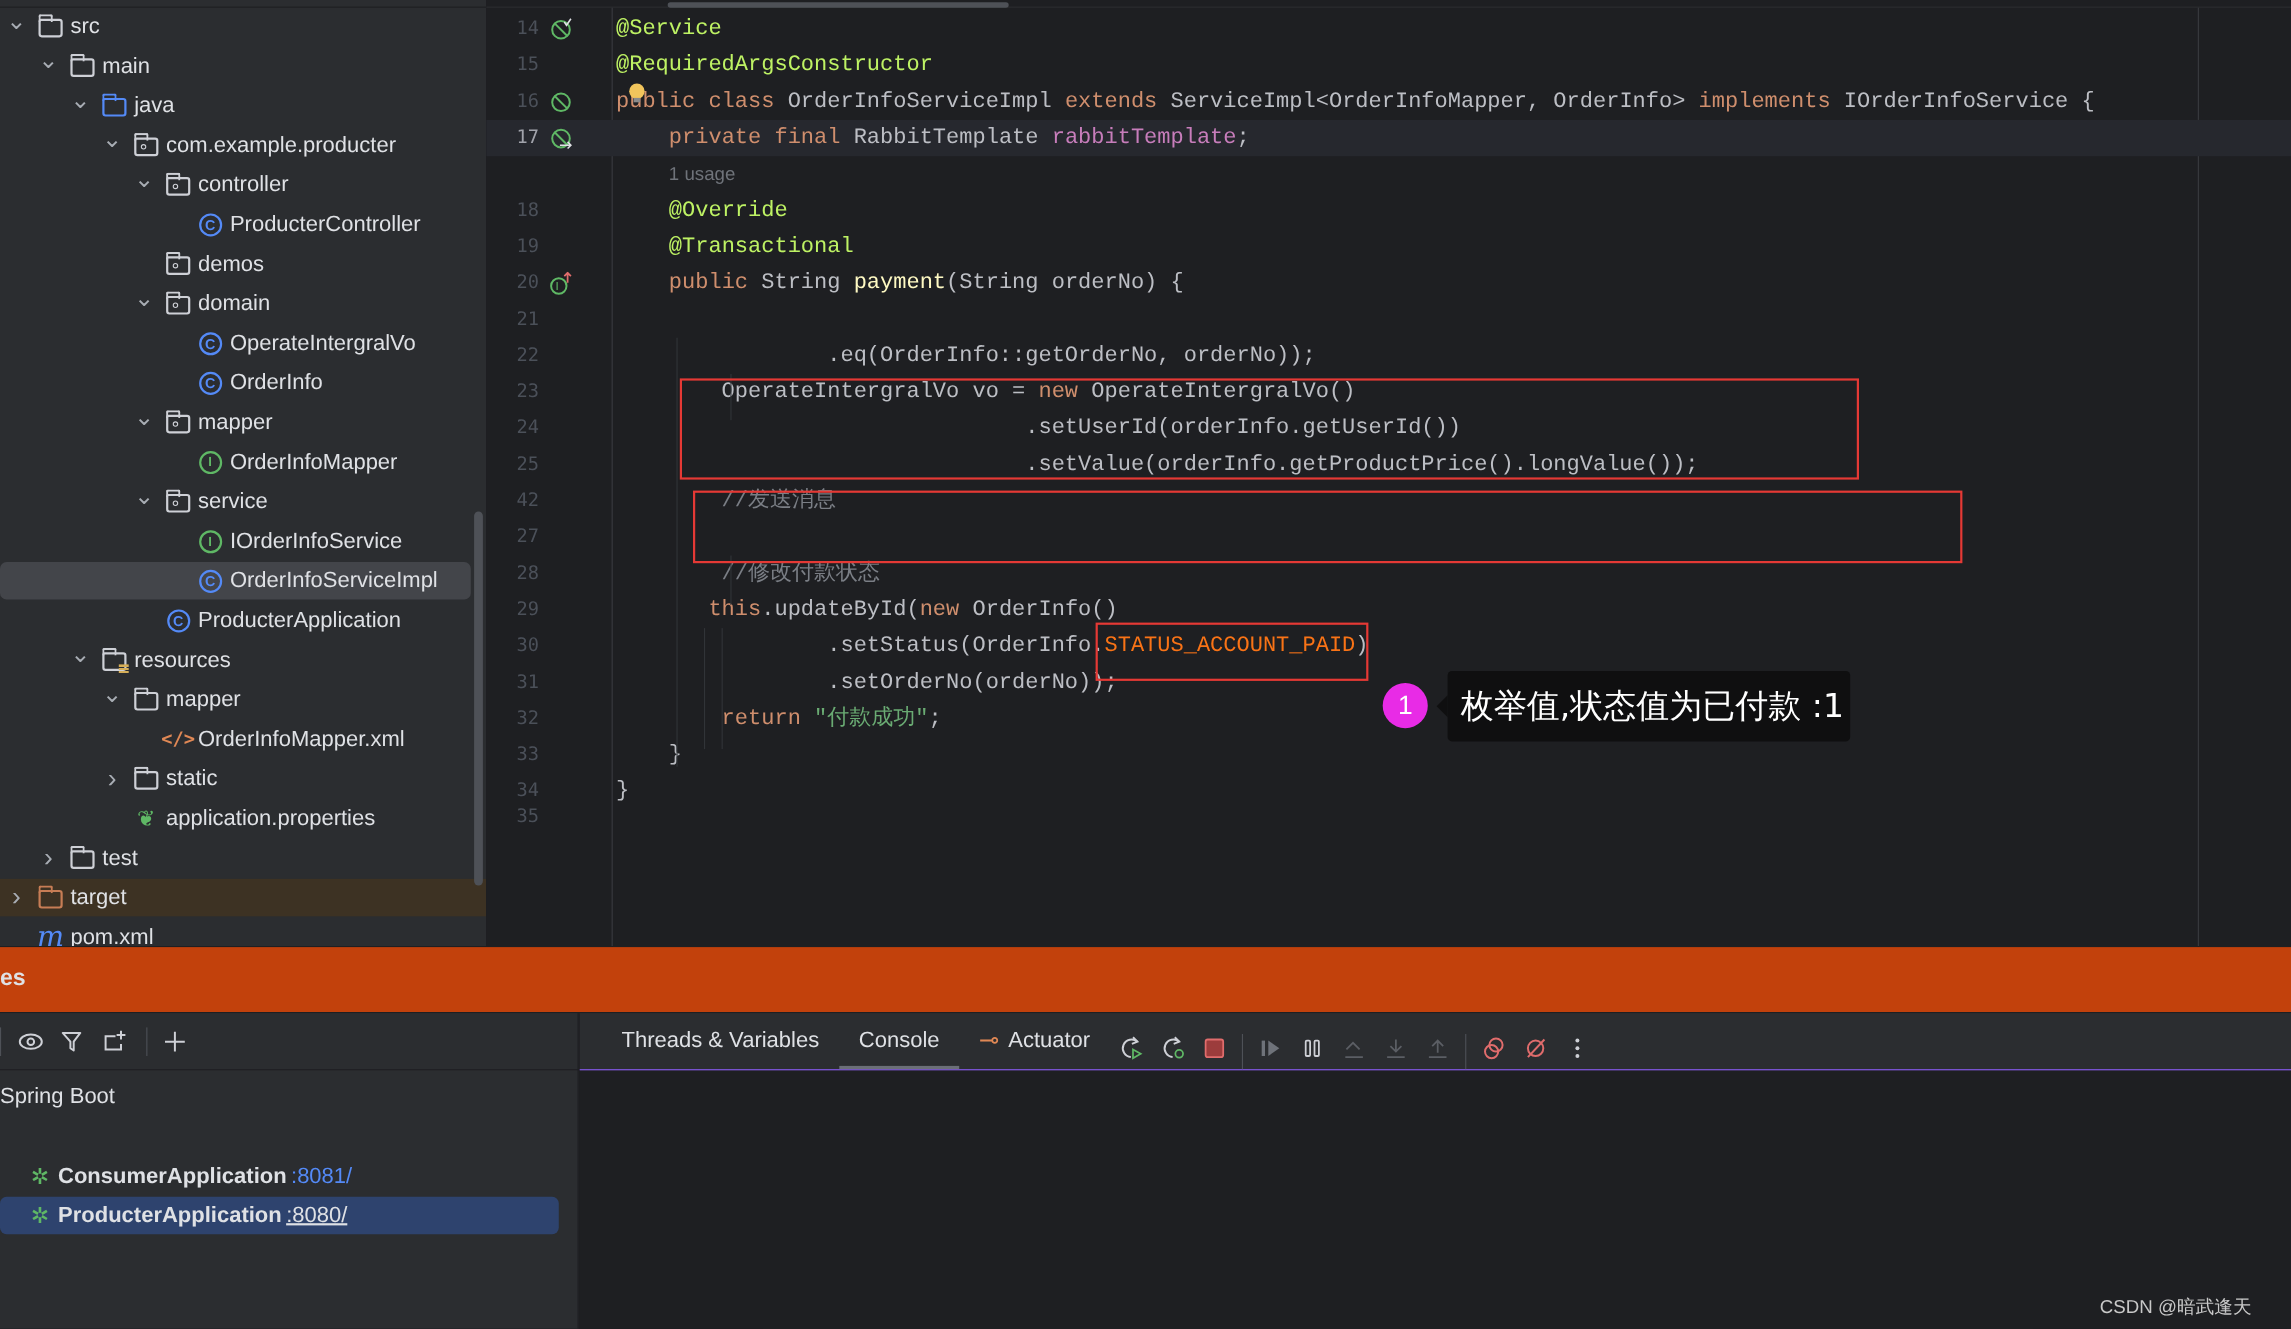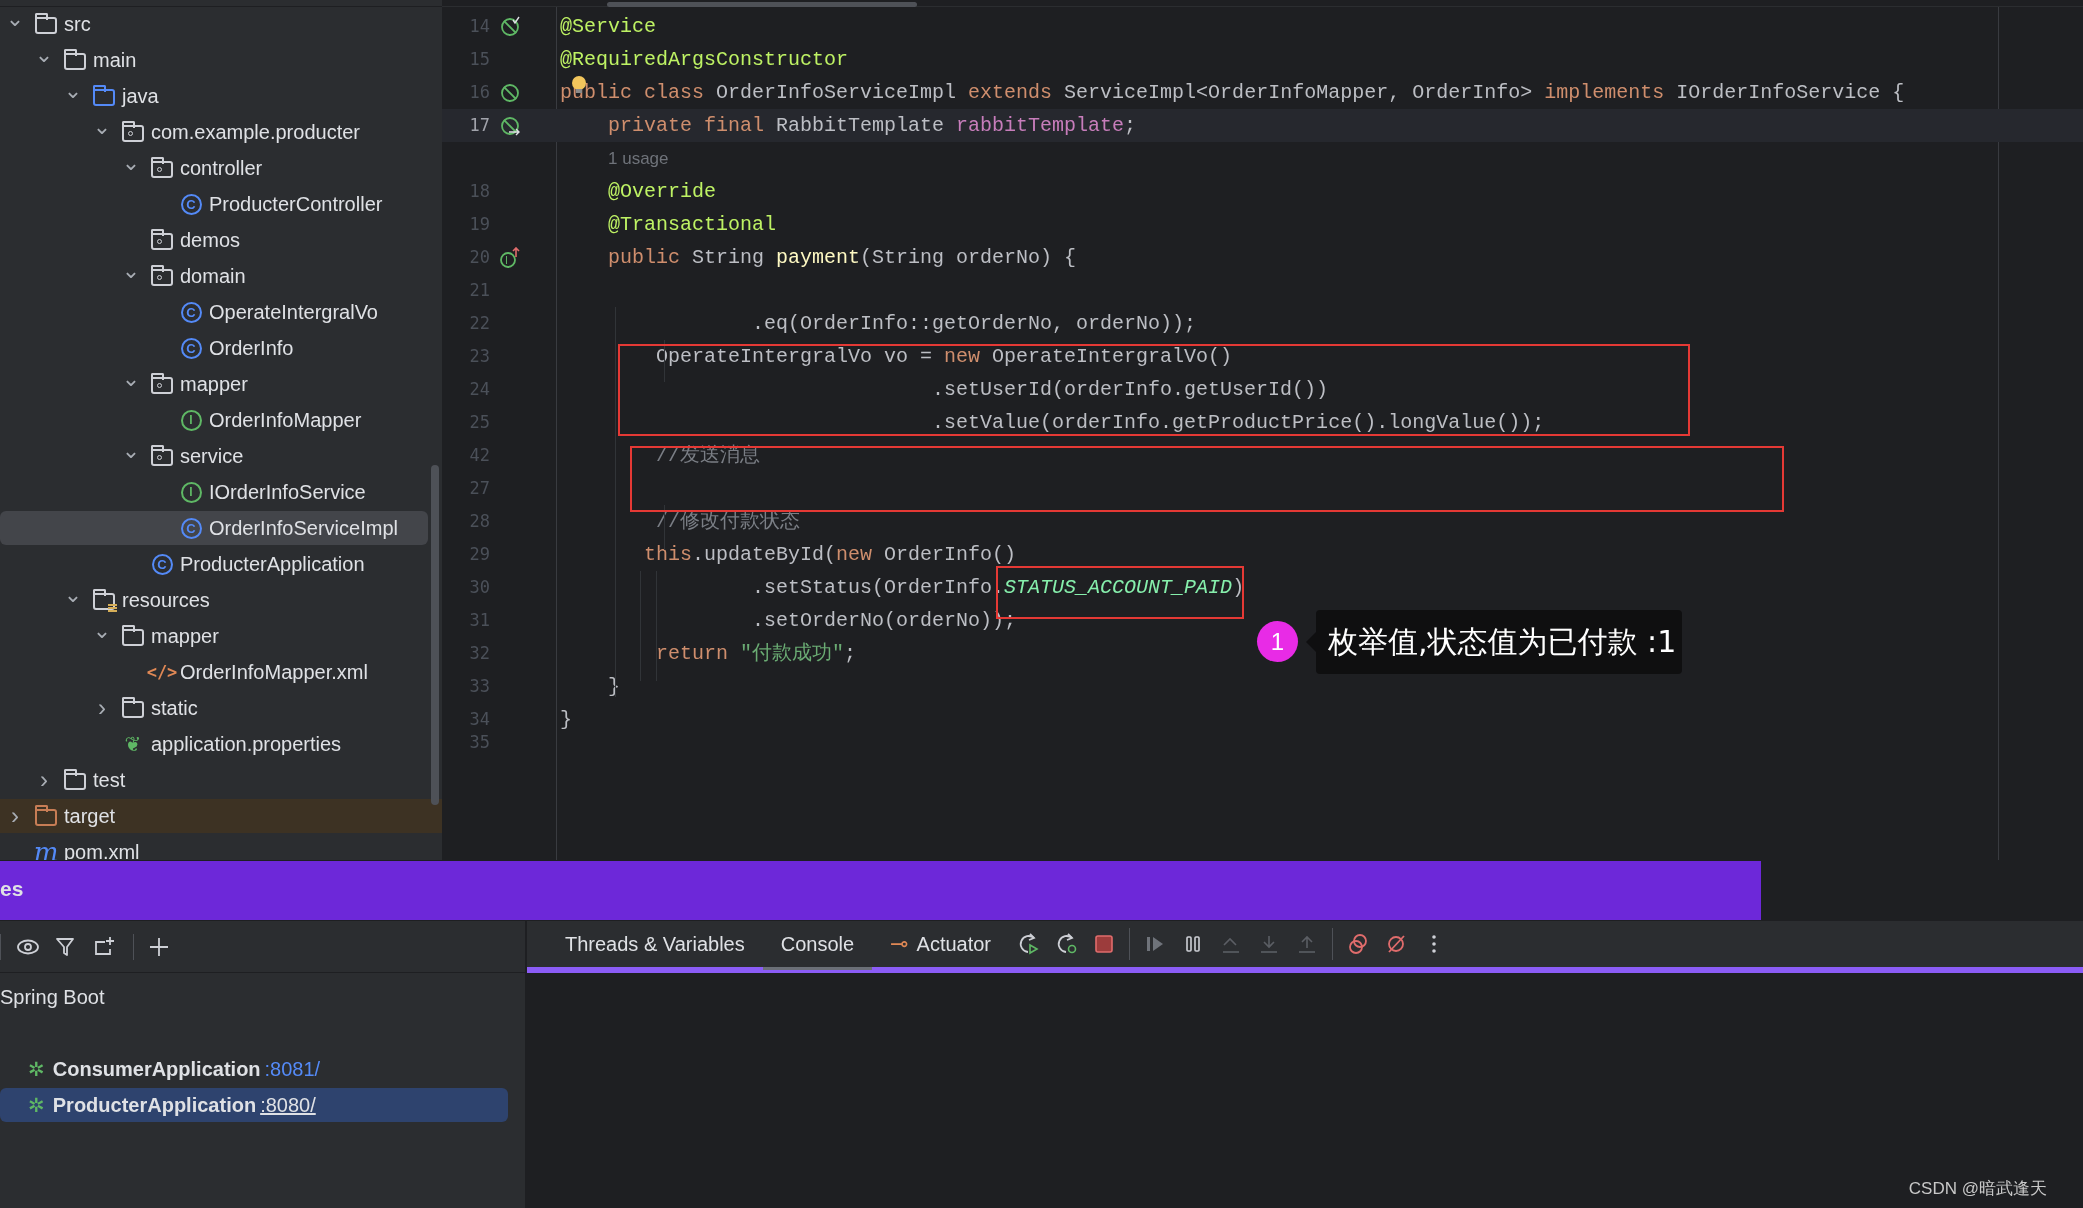--- a/index.html
+++ b/index.html
@@ -42,54 +42,54 @@
   .line.current .lnum { color: #a1a3ab; }
   .gicon { position: absolute; left: 57px; top: 6px; width: 22px; height: 22px; }
   .code { position: absolute; left: 118px; font-family: "Liberation Mono", "DejaVu Sans Mono", monospace; font-size: 20px; line-height: 33px; white-space: pre; color: #bcbec4; }
   .usage { position: absolute; left: 166px; font-size: 17px; line-height: 33px; color: #6f737a; }
   .kw { color: #cf8e6d; }
   .ann { color: #bef264; }
   .fld { color: #c77dbb; }
   .fn { color: #fef9c3; }
   .str { color: #6aab73; }
   .cmt { color: #7a7e85; }
-  .const { color: #86efac; font-style: italic; }
+  .const { color: #f97316; }
   .it { font-style: italic; }
   .hint { display: inline-block; background: #33353a; color: #868a91; font-family: "Liberation Sans", sans-serif; font-size: 17px; line-height: 24px; padding: 0 6px; border-radius: 5px; margin: 0 4px; vertical-align: 1px; }
   .indent-guide { position: absolute; width: 1px; background: #313438; }
 
   .redbox { position: absolute; border: 2px solid #e53935; }
   .bulb { position: absolute; left: 130px; top: 76px; width: 14px; height: 14px; background: #f2c55c; border-radius: 50%; }
   .bulb:after { content: ""; position: absolute; left: 4px; top: 13px; width: 6px; height: 4px; background: #8b8b8b; }
 
   
   .badge { position: absolute; left: 1257px; top: 621px; width: 41px; height: 41px; border-radius: 50%; background: #e82be6; color: #fff; font-size: 24px; display: flex; align-items: center; justify-content: center; }
   .callout { position: absolute; left: 1316px; top: 610px; width: 366px; height: 64px; background: #0f0f10; border-radius: 4px; color: #ffffff; font-size: 30px; display: flex; align-items: center; padding-left: 12px; font-family: "DejaVu Sans", sans-serif; }
   .callout:before { content: ""; position: absolute; left: -10px; top: 22px; border-right: 10px solid #0f0f10; border-top: 10px solid transparent; border-bottom: 10px solid transparent; }
 
   
   #bottom { position: absolute; left: 0; top: 860px; width: 2083px; height: 348px; background: #1e1f22; }
-  #bottom .header { position: absolute; left: 0; top: 0; width: 1761px; height: 61px; background: #6d28d9; border-top: 1px solid #1e1f22; border-bottom: 1px solid #1e1f22; }
+  #bottom .header { position: absolute; left: 0; top: 0; width: 2083px; height: 61px; background: #c2410c; border-top: 1px solid #1e1f22; border-bottom: 1px solid #1e1f22; }
   #bottom .header .title { position: absolute; left: 0; top: 16px; font-size: 21px; font-weight: bold; color: #dfe1e5; }
   #services { position: absolute; left: 0; top: 61px; width: 526px; height: 287px; background: #2b2d30; border-right: 1px solid #1e1f22; }
   .svc-toolbar { position: absolute; left: 0; top: 0; width: 526px; height: 52px; border-bottom: 1px solid #1e1f22; display: flex; align-items: center; padding-left: 14px; }
   .tb-btn { width: 34px; height: 34px; display: flex; align-items: center; justify-content: center; color: #ced0d6; font-size: 22px; margin-right: 4px; position: relative; }
   .tb-sep { width: 1px; height: 26px; background: #4e5157; margin: 0 8px; }
   .svc-row { position: absolute; left: 0; width: 508px; height: 34px; display: flex; align-items: center; font-size: 20px; color: #dfe1e5; white-space: nowrap; }
   .svc-row.selected { background: #2e436e; border-radius: 6px; }
   .svc-row .bug { color: #5fb865; font-size: 20px; margin: 0 8px 0 28px; }
   .svc-row .name { font-weight: bold; }
   .svc-row .port { color: #548af7; margin-left: 4px; }
   .svc-row.selected .port { color: #dfe1e5; text-decoration: underline; }
   .run-tri { width: 0; height: 0; border-left: 16px solid transparent; border-top: 10px solid transparent; border-bottom: 10px solid transparent; position: relative; margin: 0 6px 0 4px; }
   .run-tri:before { content: ""; position: absolute; left: -17px; top: -10px; border-left: 15px solid #5fb865; border-top: 10px solid transparent; border-bottom: 10px solid transparent; }
   .run-tri:after { content: ""; position: absolute; left: -14px; top: -6px; border-left: 9px solid #2b2d30; border-top: 6px solid transparent; border-bottom: 6px solid transparent; }
 
   #console-area { position: absolute; left: 527px; top: 61px; width: 1556px; height: 287px; background: #1e1f22; }
-  .cons-tabs { position: absolute; left: 0; top: 0; width: 1556px; height: 52px; background: #2b2d30; border-bottom: 6px solid #8b5cf6; display: flex; align-items: center; padding-left: 20px; }
+  .cons-tabs { position: absolute; left: 0; top: 0; width: 1556px; height: 52px; background: #2b2d30; border-bottom: 1px solid #8b5cf6; display: flex; align-items: flex-end; padding-left: 20px; }
   .ctab { height: 52px; display: flex; align-items: center; font-size: 20px; color: #dfe1e5; padding: 0 18px; position: relative; }
   .ctab.active:after { content: ""; position: absolute; left: 0; right: 0; bottom: 0; height: 3px; background: #6b6f77; }
   .act-ico { color: #e08855; font-size: 22px; margin-right: 8px; }
   .dbtn { width: 38px; height: 38px; display: flex; align-items: center; justify-content: center; font-size: 22px; }
   .dsep { width: 1px; height: 32px; background: #4e5157; margin: 0 6px; }
 
   .watermark { position: absolute; right: 36px; bottom: 8px; font-size: 17px; color: #c8c8c8; }
 </style>
 </head>
 <body>

